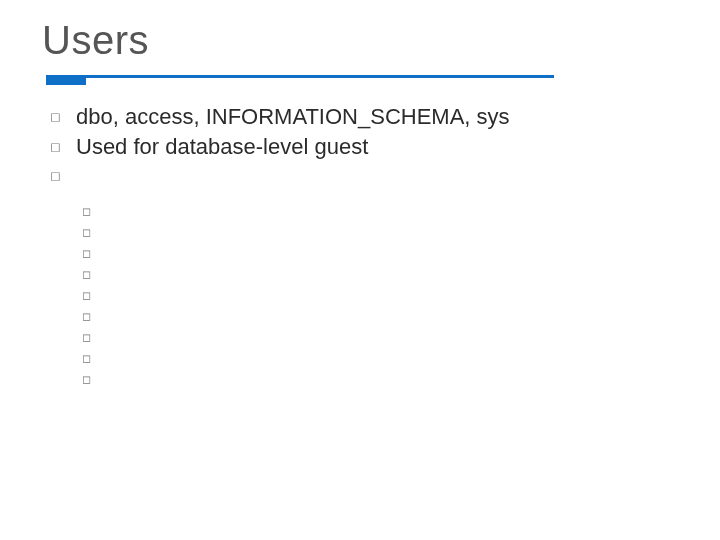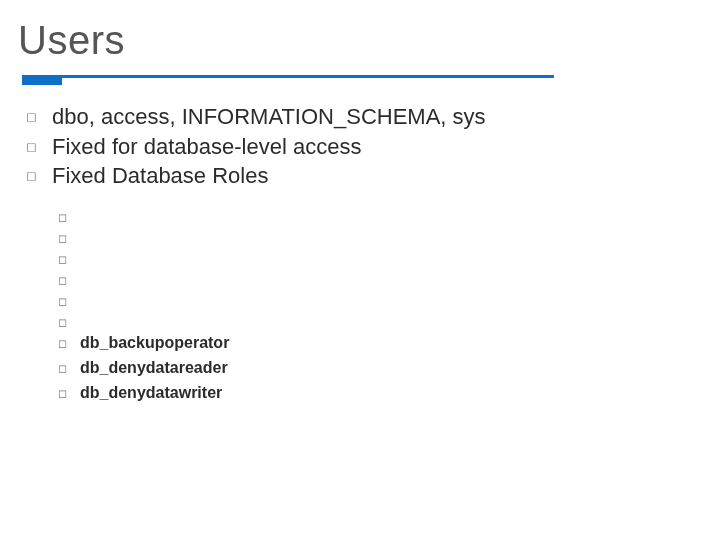--- a/index.html
+++ b/index.html
@@ -1,17 +1,17 @@
 <!DOCTYPE html>
 <html><head>
 <meta charset="utf-8">
 <style>
   * { margin: 0; padding: 0; box-sizing: border-box; }
   html, body { width: 720px; height: 540px; background: #fff; font-family: Arial, Helvetica, sans-serif; color: #333; }
-  .slide { width: 584px; height: 540px; position: relative; padding: 18px 30px 20px 22px; }
+  .slide { width: 584px; height: 540px; position: relative; padding: 18px 30px 20px 46px; }
   .title { font-size: 40px; font-weight: 400; color: #555; letter-spacing: 0.5px; margin-bottom: 12px; margin-left: -4px; }
   .rule { height: 3px; background: #0f6fc6; width: 100%; margin-bottom: 6px; position: relative; }
   .rule::before { content: ""; position: absolute; left: 0; top: 0; height: 10px; width: 40px; background: #0f6fc6; }
   .content { padding-top: 18px; padding-left: 4px; }
   .lvl1 { list-style: none; }
   .lvl1 > li { display: flex; align-items: flex-start; font-size: 22px; color: #2b2b2b; line-height: 1.35; }
   .lvl1 > li .b1 { width: 26px; flex: 0 0 26px; color: #7a7a7a; font-size: 13px; padding-top: 6px; }
   .lvl2 { list-style: none; margin-top: 14px; margin-left: 32px; }
   .lvl2 > li { display: flex; align-items: flex-start; font-size: 16px; font-weight: 700; color: #2b2b2b; line-height: 1.55; }
   .lvl2 > li .b2 { width: 22px; flex: 0 0 22px; color: #7a7a7a; font-size: 11px; font-weight: 400; padding-top: 4px; }
@@ -24,25 +24,24 @@
   <div class="rule"></div>
 
   <div class="content">
     <ul class="lvl1">
       <li>
         <span class="b1">◻</span>
         <span>dbo, access, INFORMATION_SCHEMA, sys</span>
       </li>
       <li>
         <span class="b1">◻</span>
-        <span>Fixed for database-level access</span>
+        <span>Used for database-level guest</span>
       </li>
       <li>
         <span class="b1">◻</span>
-        <span>Fixed Database Roles</span>
       </li>
     </ul>
 
     <ul class="lvl2">
       <li>
         <span class="b2">◻</span>
       </li>
       <li>
         <span class="b2">◻</span>
       </li>
@@ -53,25 +52,22 @@
         <span class="b2">◻</span>
       </li>
       <li>
         <span class="b2">◻</span>
       </li>
       <li>
         <span class="b2">◻</span>
       </li>
       <li>
         <span class="b2">◻</span>
-        <span>db_backupoperator</span>
       </li>
       <li>
         <span class="b2">◻</span>
-        <span>db_denydatareader</span>
       </li>
       <li>
         <span class="b2">◻</span>
-        <span>db_denydatawriter</span>
       </li>
     </ul>
   </div>
 </div>
 
 </body></html>

